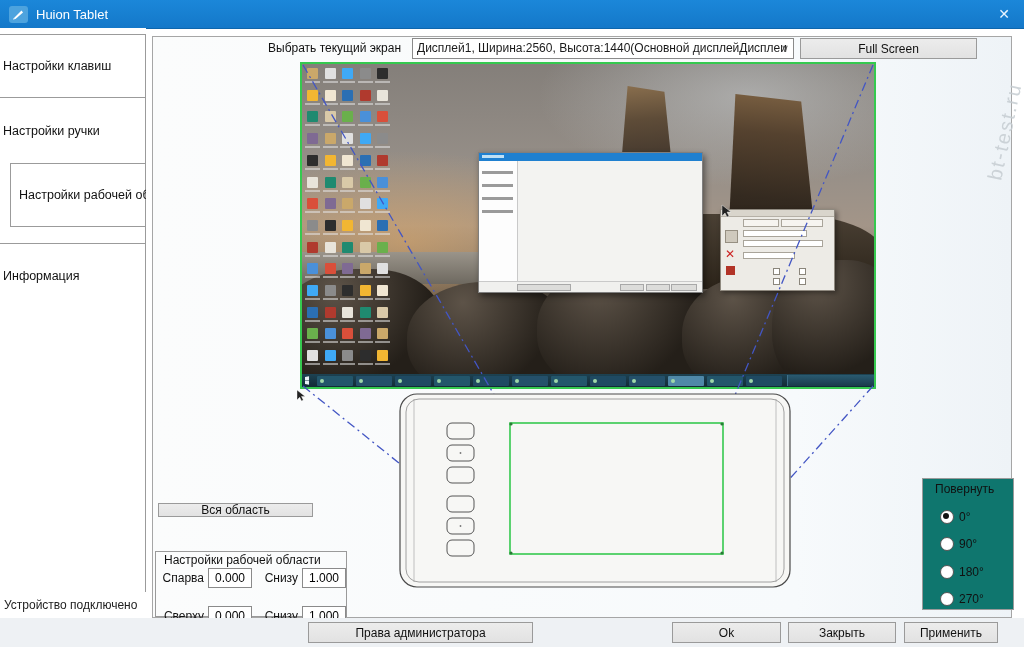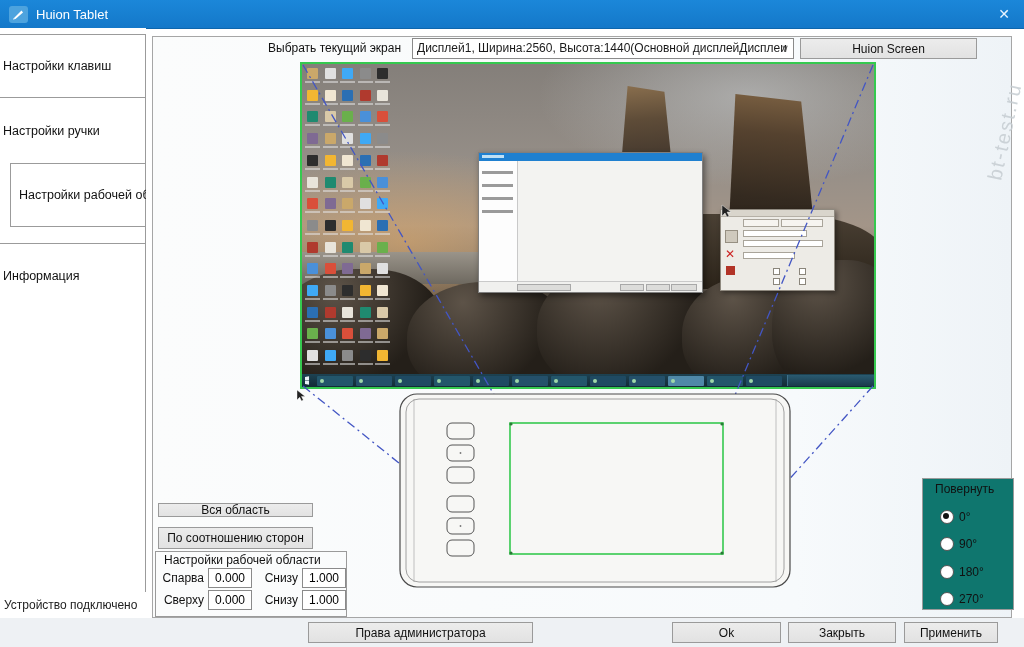--- a/index.html
+++ b/index.html
@@ -166,21 +166,21 @@
     <div class="dev-status">Устройство подключено</div>
   </div>
 
   <div class="panel"></div>
 
   <div class="scr-label">Выбрать текущий экран</div>
   <div class="dropdown">
     <span>Дисплей1, Ширина:2560, Высота:1440(Основной дисплейДисплеи</span>
     <span class="chev">∨</span>
   </div>
-  <div class="btn fullscreen-btn">Huion Screen</div>
+  <div class="btn fullscreen-btn">Full Screen</div>
 
   <div class="preview">
     <div class="sky"></div>
     <div class="ridge"></div>
     <div class="shore"></div>
     <div class="pillar1"></div>
     <div class="pillar2"></div>
     <div class="boulder b1"></div>
     <div class="boulder b2"></div>
     <div class="boulder b3"></div>
@@ -346,32 +346,31 @@
       <circle cx="722" cy="553" r="1.6" fill="#2a7a35"></circle>
     </g>
 
     <g fill="#222" stroke="#fff" stroke-width="0.4">
       <path d="M722 205 l0 11 3 -3 2 4 2 -1 -2 -4 4 0 Z"></path>
       <path d="M297 390 l0 10 2.7 -2.7 1.8 3.6 1.8 -0.9 -1.8 -3.6 3.6 0 Z"></path>
     </g>
   </svg>
 
   <div class="btn area-btn1">Вся область</div>
-  <div class="btn area-btn2">По соотношению сторон</div>
 
   <div class="groupbox">
     <div class="gb-label">Настройки рабочей области</div>
   </div>
   <div class="fieldrow" style="left:160px;top:568px;">
     <span class="flabel" style="width:44px;">Спарва</span>
     <input class="finput" style="margin-left: 4px;" readonly="" value="0.000">
     <span class="flabel" style="width:46px;">Снизу</span>
     <input class="finput" style="margin-left: 4px;" readonly="" value="1.000">
   </div>
-  <div class="fieldrow" style="left:160px;top:590px;">
+  <div class="fieldrow" style="left:160px;top:606px;">
     <span class="flabel" style="width:44px;">Сверху</span>
     <input class="finput" style="margin-left: 4px;" readonly="" value="0.000">
     <span class="flabel" style="width:46px;">Снизу</span>
     <input class="finput" style="margin-left: 4px;" readonly="" value="1.000">
   </div>
 
   <div class="rotatebox">
     <div class="rot-label">Повернуть</div>
     <div id="rotate-options">
         <div class="radio-row">

